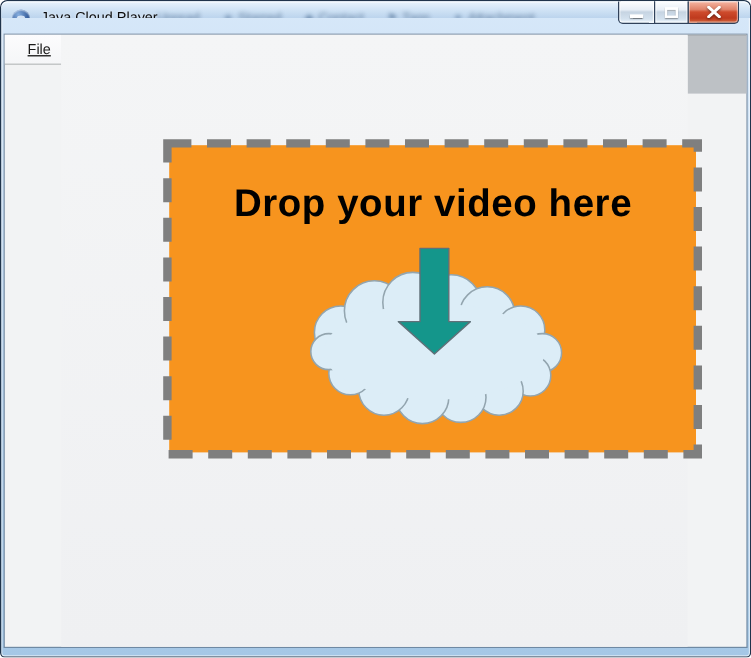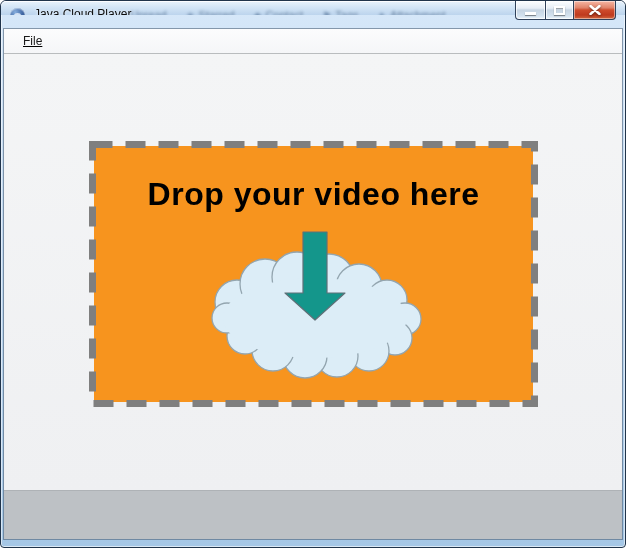--- a/index.html
+++ b/index.html
@@ -71,21 +71,21 @@
     box-shadow:0 1px 1px rgba(0,0,0,.45);}
   .glyph-max{width:11px;height:9px;border:2px solid #fff;
     box-shadow:0 1px 1px rgba(0,0,0,.4),inset 0 1px 1px rgba(0,0,0,.35);}
   .glyph-close{display:block;filter:drop-shadow(0 1px 1px rgba(0,0,0,.5));}
 
   
   .client{
     position:absolute;left:3px;right:3px;top:28px;bottom:8px;
     background:#f2f3f4;
     box-shadow:0 0 0 1px rgba(66,86,108,.55);
-    display:flex;flex-direction:column;text-decoration:underline;
+    display:flex;flex-direction:row;text-decoration:underline;
   }
   .menubar{
     height:25px;flex:0 0 25px;
     background:linear-gradient(180deg,#fcfcfd 0%,#f5f6f8 100%);
     border-bottom:1px solid #b9bcbe;
     display:flex;align-items:center;padding-left:10px;
   }
   .menu-item{font-size:12px;color:#1a1a1a;padding:3px 9px;}
 
   .content{

